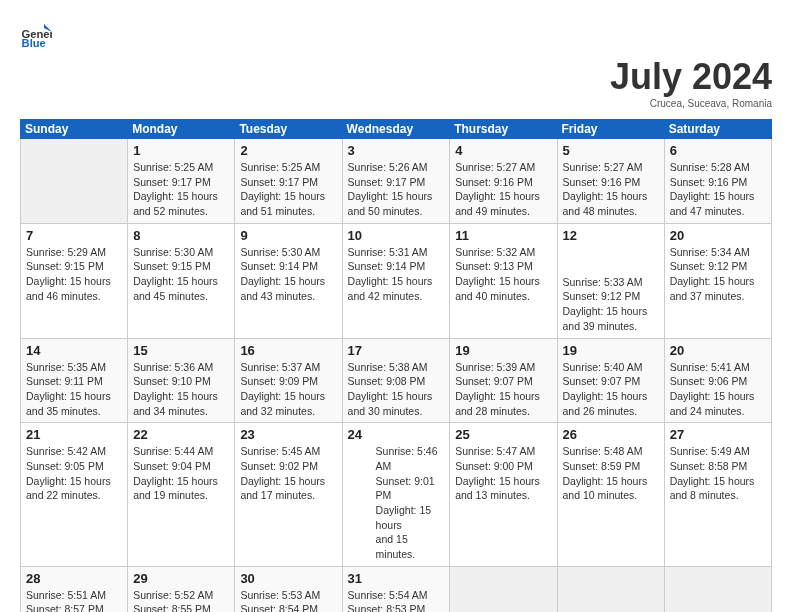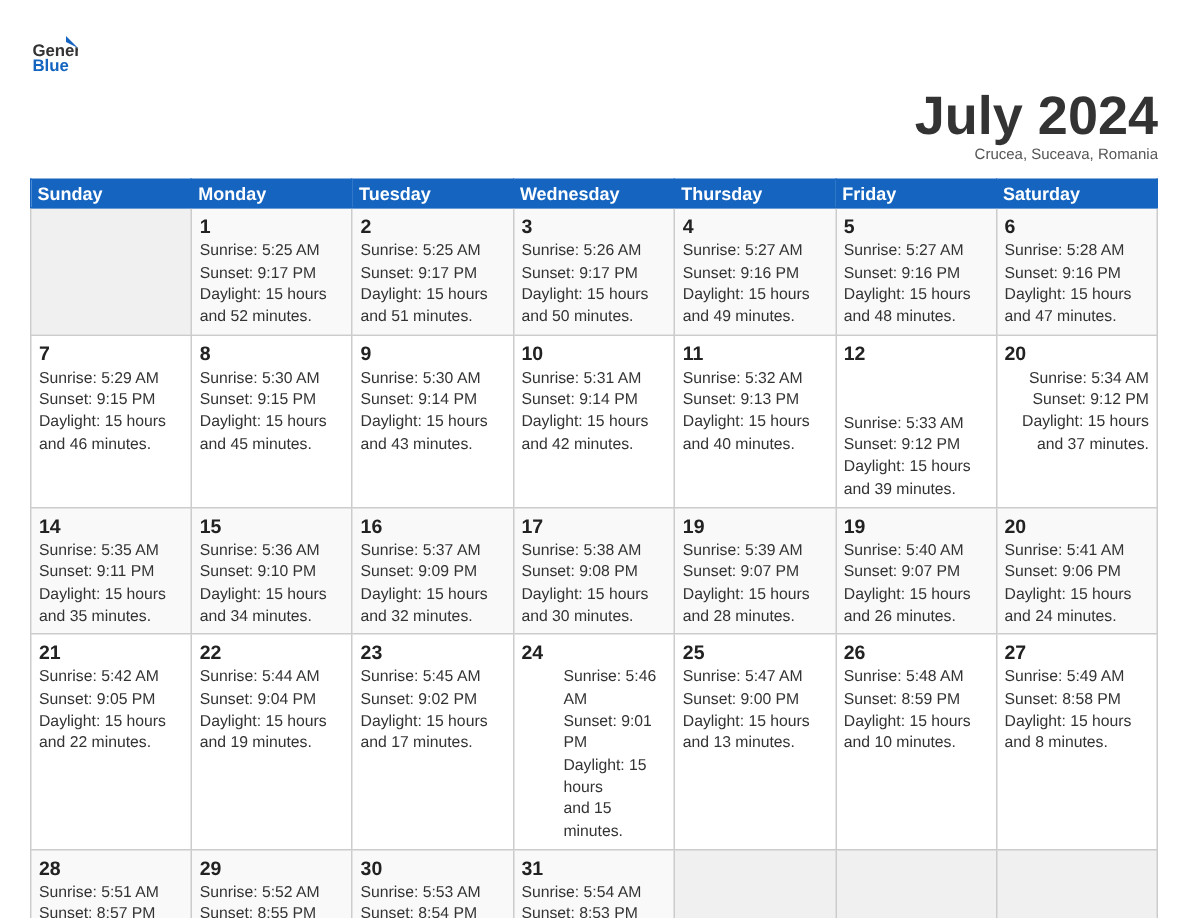--- a/index.html
+++ b/index.html
@@ -191,21 +191,21 @@
         </td>
         <td>
           <div class="day-number">12</div>
           <div class="day-info" style="white-space: pre-line; margin-top: 32px;">Sunrise: 5:33 AM
 Sunset: 9:12 PM
 Daylight: 15 hours
 and 39 minutes.</div>
         </td>
         <td>
           <div class="day-number">20</div>
-          <div class="day-info" style="white-space: pre-line; text-align: right;">Sunrise: 5:34 AM
+          <div class="day-info" style="white-space: pre-line;">Sunrise: 5:34 AM
 Sunset: 9:12 PM
 Daylight: 15 hours
 and 37 minutes.</div>
         </td>
       </tr>
       <tr>
         <td>
           <div class="day-number">14</div>
           <div class="day-info" style="white-space: pre-line;">Sunrise: 5:35 AM
 Sunset: 9:11 PM

